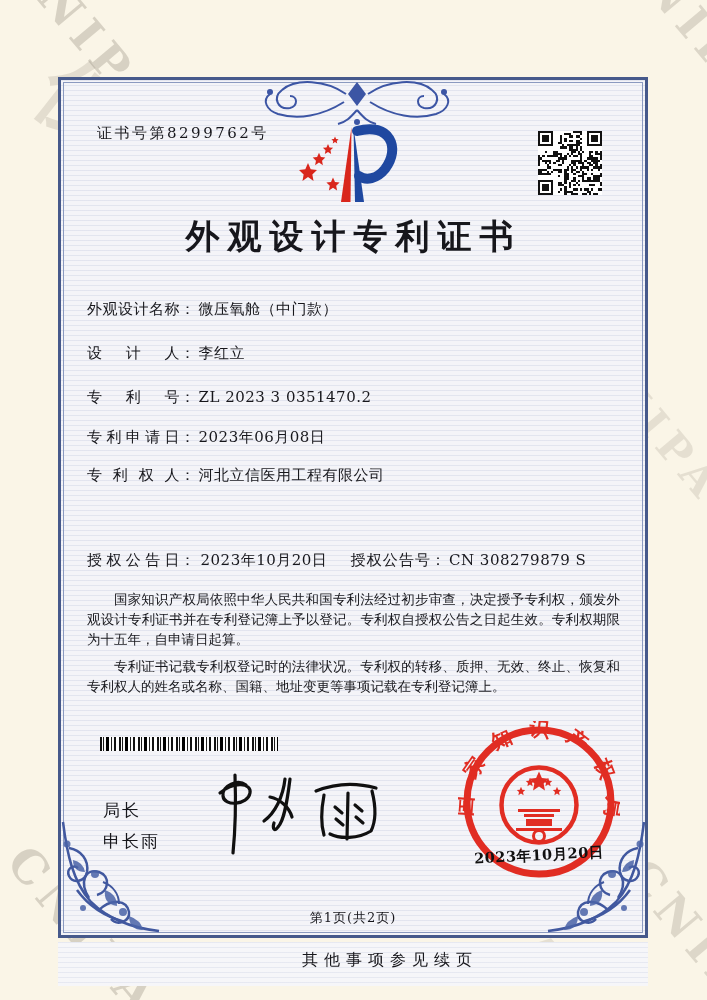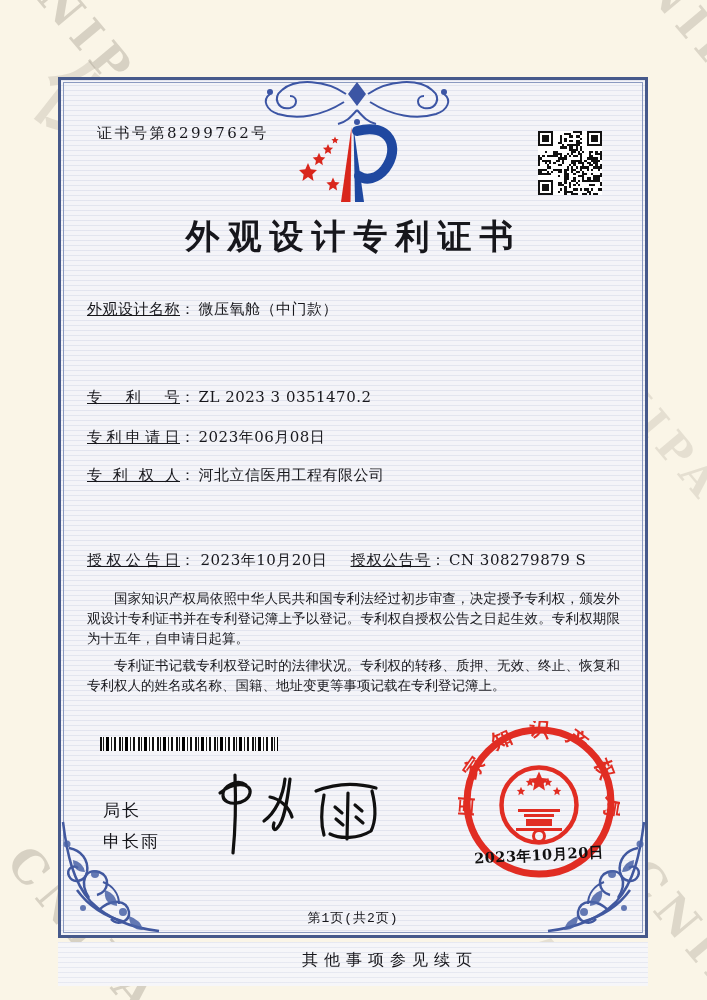--- a/index.html
+++ b/index.html
@@ -26,43 +26,43 @@
   .orn-top{left:252px;top:76px;}
   .orn-bl{left:59px;top:820px;}
   .orn-br{left:546px;top:820px;transform:scaleX(-1);}
   
   .abs{position:absolute;z-index:5;}
   .cert-no{left:97px;top:124px;font-size:15px;letter-spacing:2.5px;}
   .logo{left:295px;top:114px;}
   .qr{left:538px;top:131px;}
   .cert-title{left:0;top:214px;width:707px;text-align:center;font-size:34px;font-weight:bold;letter-spacing:8px;}
   .field-row{left:87px;font-size:15px;white-space:nowrap;letter-spacing:.5px;}
-  .fl{display:inline-block;width:93px;text-align:justify;text-align-last:justify;text-decoration:underline;}
+  .fl{display:inline-block;width:93px;text-align:justify;text-align-last:justify;}
   .fl2{width:80px;margin-left:14px;}
   .fv{margin-left:3px;}
   .fv-grant{display:inline-block;width:136px;margin-left:5px;}
-  .paras{left:87px;top:589px;width:533px;font-size:13.5px;line-height:20px;text-align:justify;font-family:Liberation Serif, serif;}
+  .paras{left:87px;top:589px;width:533px;font-size:13.5px;line-height:20px;text-align:justify;}
   .paras p{margin:0;text-indent:2em;}
   .paras p + p{margin-top:7px;}
   .barcode{
     left:100px;top:737px;width:178px;height:14px;
     background:repeating-linear-gradient(90deg,
       #121212 0 2px,#fdfdfd 2px 3px,#1a1a1a 3px 4px,#f8f8f8 4px 6px,
       #000 6px 9px,#fff 9px 11px,#222 11px 12px,#fafafa 12px 14px,
       #111 14px 16px,#fff 16px 19px);
   }
   .director-title{left:103px;top:799px;font-size:17px;font-family:"DejaVu Sans","Liberation Sans",sans-serif;letter-spacing:2px;}
   .director-name{left:103px;top:830px;font-size:17px;font-family:"DejaVu Sans","Liberation Sans",sans-serif;letter-spacing:2px;}
   .sig{left:190px;top:763px;}
   .seal{left:458px;top:721px;width:162px;height:162px;opacity:.95;}
   .seal-date{
     left:458px;top:846px;width:162px;text-align:center;font-size:14.5px;
     font-weight:bold;color:#111;transform:rotate(-3deg);letter-spacing:.5px;z-index:6;
   }
-  .page-num{left:58px;top:909px;width:590px;text-align:center;font-size:13px;letter-spacing:1px;font-family:Liberation Mono, monospace;}
+  .page-num{left:58px;top:909px;width:590px;text-align:center;font-size:13px;letter-spacing:1px;}
   .footer-band{
     left:58px;top:942px;width:590px;height:44px;z-index:2;
     background-color:#f6f6f9;
     background-image:repeating-linear-gradient(180deg,rgba(118,136,184,.12) 0 1px,transparent 1px 5px);
   }
   .footer-note{left:58px;top:950px;width:664px;text-align:center;font-size:16px;letter-spacing:6px;z-index:5;}
 </style>
 </head>
 <body>
 
@@ -444,20 +444,23 @@
         <rect x="25" y="28" width="1" height="1"></rect>
         <rect x="26" y="28" width="1" height="1"></rect>
       </g>
   </svg>
 
   <div class="abs cert-title">外观设计专利证书</div>
 
   <div class="abs field-row" style="top:300px">
     <span class="fl">外观设计名称</span><span>：</span><span class="fv">微压氧舱（中门款）</span>
   </div>
+  <div class="abs field-row" style="top:344px">
+    <span class="fl">设计人</span><span>：</span><span class="fv">李红立</span>
+  </div>
   <div class="abs field-row" style="top:388px">
     <span class="fl">专利号</span><span>：</span><span class="fv">ZL 2023 3 0351470.2</span>
   </div>
   <div class="abs field-row" style="top:428px">
     <span class="fl">专利申请日</span><span>：</span><span class="fv">2023年06月08日</span>
   </div>
   <div class="abs field-row" style="top:466px">
     <span class="fl">专利权人</span><span>：</span><span class="fv">河北立信医用工程有限公司</span>
   </div>
   <div class="abs field-row" style="top:551px">

